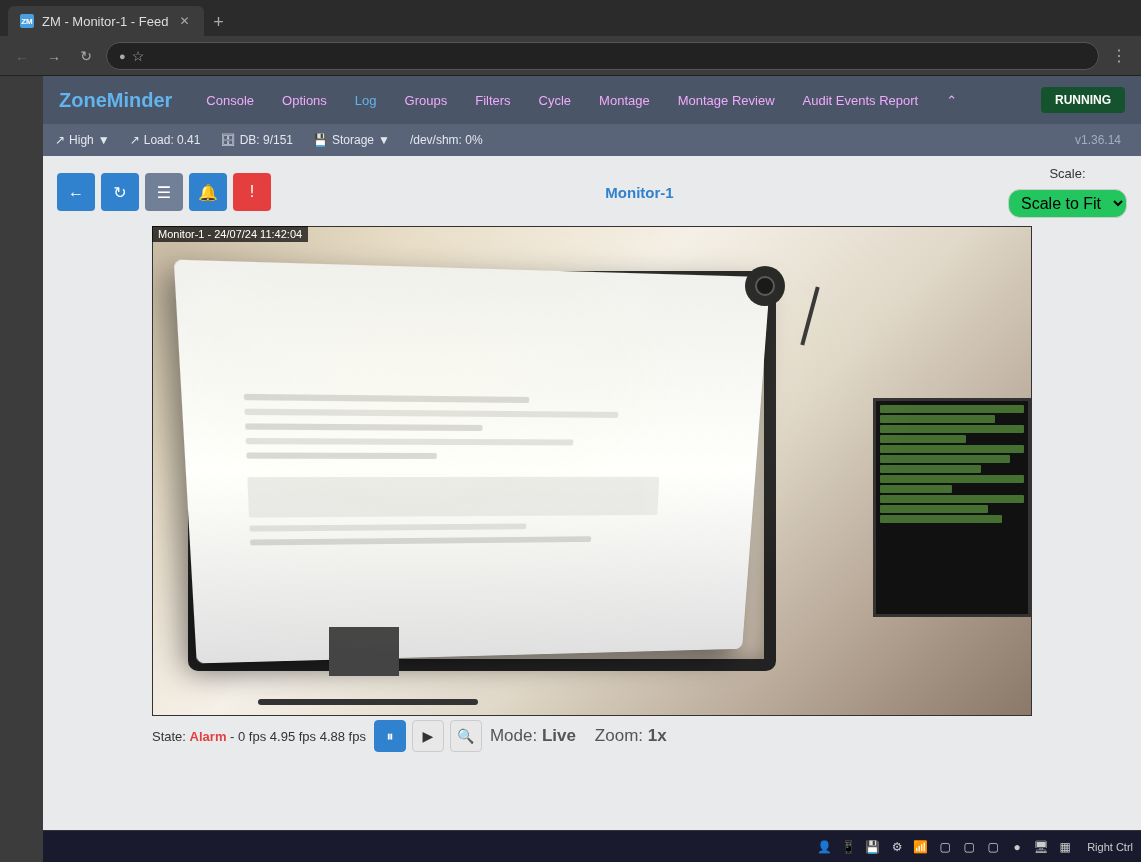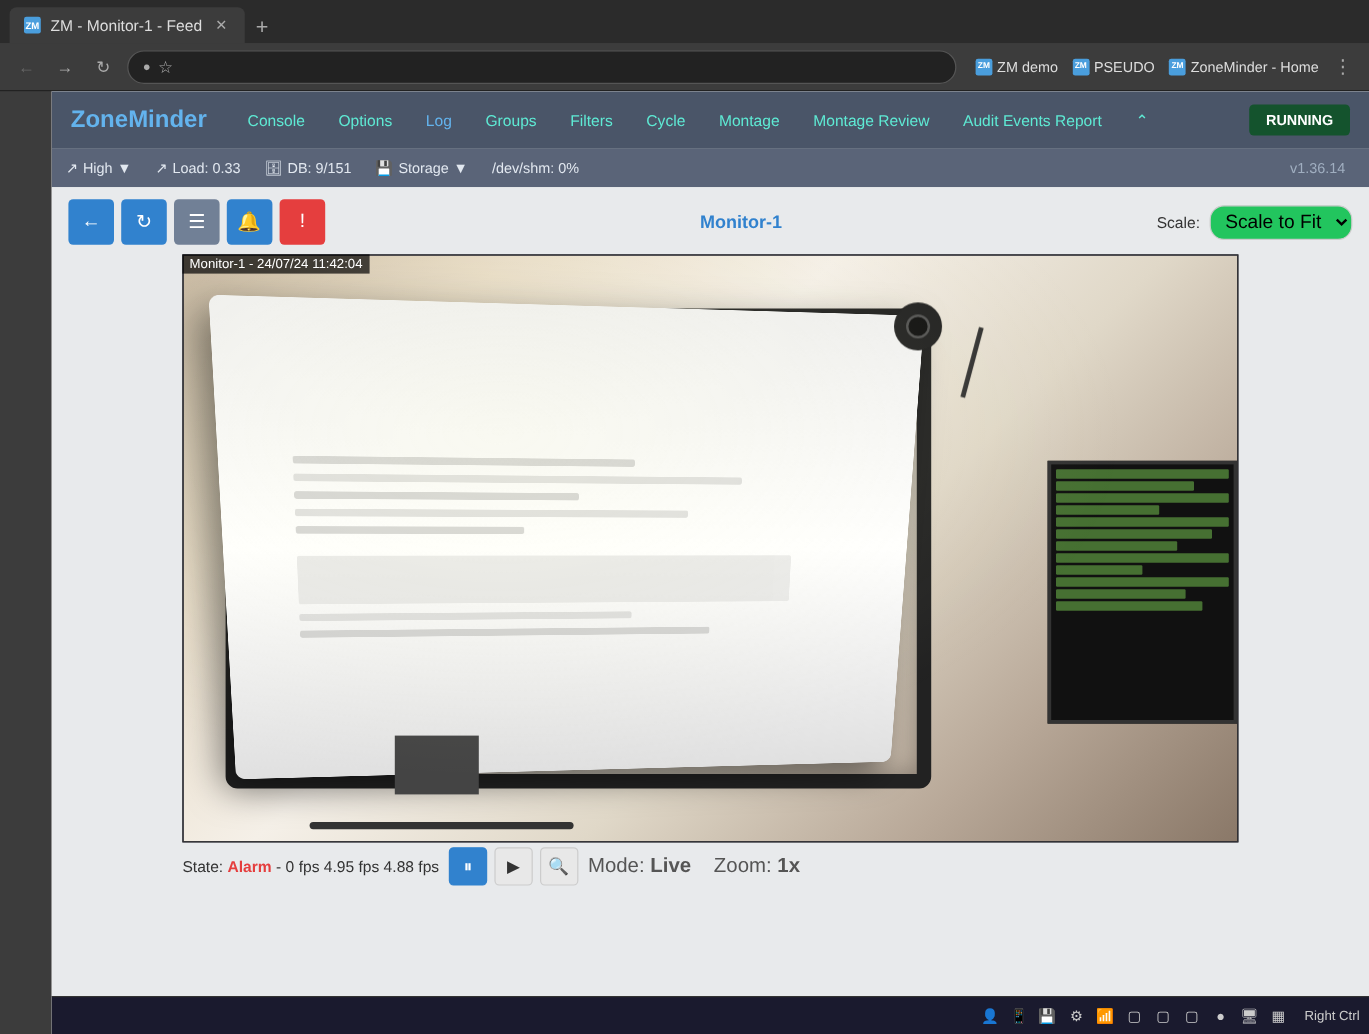--- a/index.html
+++ b/index.html
@@ -22,21 +22,21 @@
     .url-star { color: #aaa; font-size: 14px; }
     .bookmarks { display: flex; align-items: center; gap: 12px; margin-left: 8px; }
     .bookmark-item { display: flex; align-items: center; gap: 4px; color: #ddd; font-size: 12px; cursor: pointer; }
     .bookmark-favicon { width: 14px; height: 14px; background: #4a9edd; border-radius: 2px; display: flex; align-items: center; justify-content: center; color: white; font-size: 7px; font-weight: bold; }
     .menu-btn { width: 24px; height: 24px; display: flex; align-items: center; justify-content: center; color: #aaa; cursor: pointer; font-size: 16px; }
 
     
     .zm-app { background: #f0f0f0; flex: 1; display: flex; flex-direction: column; overflow: hidden; margin-left: 43px; }
     .zm-navbar { background: #4a5568; color: white; height: 48px; display: flex; align-items: center; padding: 0 16px; gap: 24px; }
     .zm-brand { font-size: 20px; font-weight: bold; color: #63b3ed; margin-right: 8px; }
-    .zm-nav-item { color: #5eead4; font-size: 13px; cursor: pointer; padding: 4px 2px; }
+    .zm-nav-item { color: #f0abfc; font-size: 13px; cursor: pointer; padding: 4px 2px; }
     .zm-nav-item.active { color: #63b3ed; }
     .zm-nav-spacer { flex: 1; }
     .zm-running-btn { background: #14532d; color: white; padding: 6px 14px; border-radius: 4px; font-size: 12px; font-weight: bold; cursor: pointer; }
 
     .zm-statusbar { background: #5a6478; color: #e2e8f0; height: 32px; display: flex; align-items: center; padding: 0 12px; gap: 20px; font-size: 12px; }
     .status-item { display: flex; align-items: center; gap: 4px; cursor: pointer; }
     .status-icon { font-size: 12px; }
     .status-spacer { flex: 1; }
     .status-version { color: #a0aec0; margin-right: 8px; }
 
@@ -44,21 +44,21 @@
     .monitor-controls { display: flex; gap: 6px; }
     .ctrl-btn { width: 38px; height: 38px; border: none; border-radius: 4px; cursor: pointer; display: flex; align-items: center; justify-content: center; font-size: 16px; color: white; }
     .ctrl-btn.blue { background: #3182ce; }
     .ctrl-btn.gray { background: #718096; }
     .ctrl-btn.red { background: #e53e3e; }
     .ctrl-btn.notification { background: #3182ce; }
 
     .monitor-title-area { flex: 1; text-align: center; }
     .monitor-title { color: #3182ce; font-size: 15px; font-weight: bold; }
 
-    .scale-area { display: flex; align-items: center; gap: 8px; margin-left: auto; }
+    .scale-area { display: flex; align-items: center; gap: 8px; margin-left: auto; flex-direction: column; }
     .scale-label { color: #333; font-size: 13px; }
     .scale-select { padding: 4px 8px; border: 1px solid #ccc; border-radius: 12px; font-size: 16px; background: #22c55e; }
 
     
     .camera-container { position: relative; width: 880px; margin: 0 auto; }
     .camera-timestamp { position: absolute; top: 0; left: 0; background: rgba(0,0,0,0.7); color: white; font-size: 11px; padding: 2px 6px; z-index: 10; }
     .camera-feed { width: 880px; height: 490px; background: #1a1a2e; position: relative; overflow: hidden; border: 1px solid #333; }
     
     
     .camera-scene { width: 100%; height: 100%; position: relative; background: linear-gradient(135deg, #c8b8a2 0%, #e8dcc8 20%, #f5f0e8 40%, #e0d8c8 60%, #b8a898 80%, #8a7868 100%); }
@@ -109,34 +109,20 @@
   <div class="browser-toolbar">
     <div class="nav-btn disabled">←</div>
     <div class="nav-btn">→</div>
     <div class="nav-btn">↻</div>
 
     <div class="url-bar">
       <span class="url-lock">●</span>
       <span class="url-star">☆</span>
     </div>
 
-    <div class="bookmarks">
-      <div class="bookmark-item">
-        <div class="bookmark-favicon">ZM</div>
-        <span>ZM demo</span>
-      </div>
-      <div class="bookmark-item">
-        <div class="bookmark-favicon">ZM</div>
-        <span>PSEUDO</span>
-      </div>
-      <div class="bookmark-item">
-        <div class="bookmark-favicon">ZM</div>
-        <span>ZoneMinder - Home</span>
-      </div>
-    </div>
 
     <div class="menu-btn">⋮</div>
   </div>
 
   <div class="zm-app">
 
     <div class="zm-navbar">
       <span class="zm-brand">ZoneMinder</span>
       <span class="zm-nav-item">Console</span>
       <span class="zm-nav-item">Options</span>
@@ -153,21 +139,21 @@
     </div>
 
     <div class="zm-statusbar">
       <div class="status-item">
         <span class="status-icon">↗</span>
         <span>High</span>
         <span>▼</span>
       </div>
       <div class="status-item">
         <span class="status-icon">↗</span>
-        <span>Load: 0.33</span>
+        <span>Load: 0.41</span>
       </div>
       <div class="status-item">
         <span class="status-icon">🗄</span>
         <span>DB: 9/151</span>
       </div>
       <div class="status-item">
         <span class="status-icon">💾</span>
         <span>Storage</span>
         <span>▼</span>
       </div>

